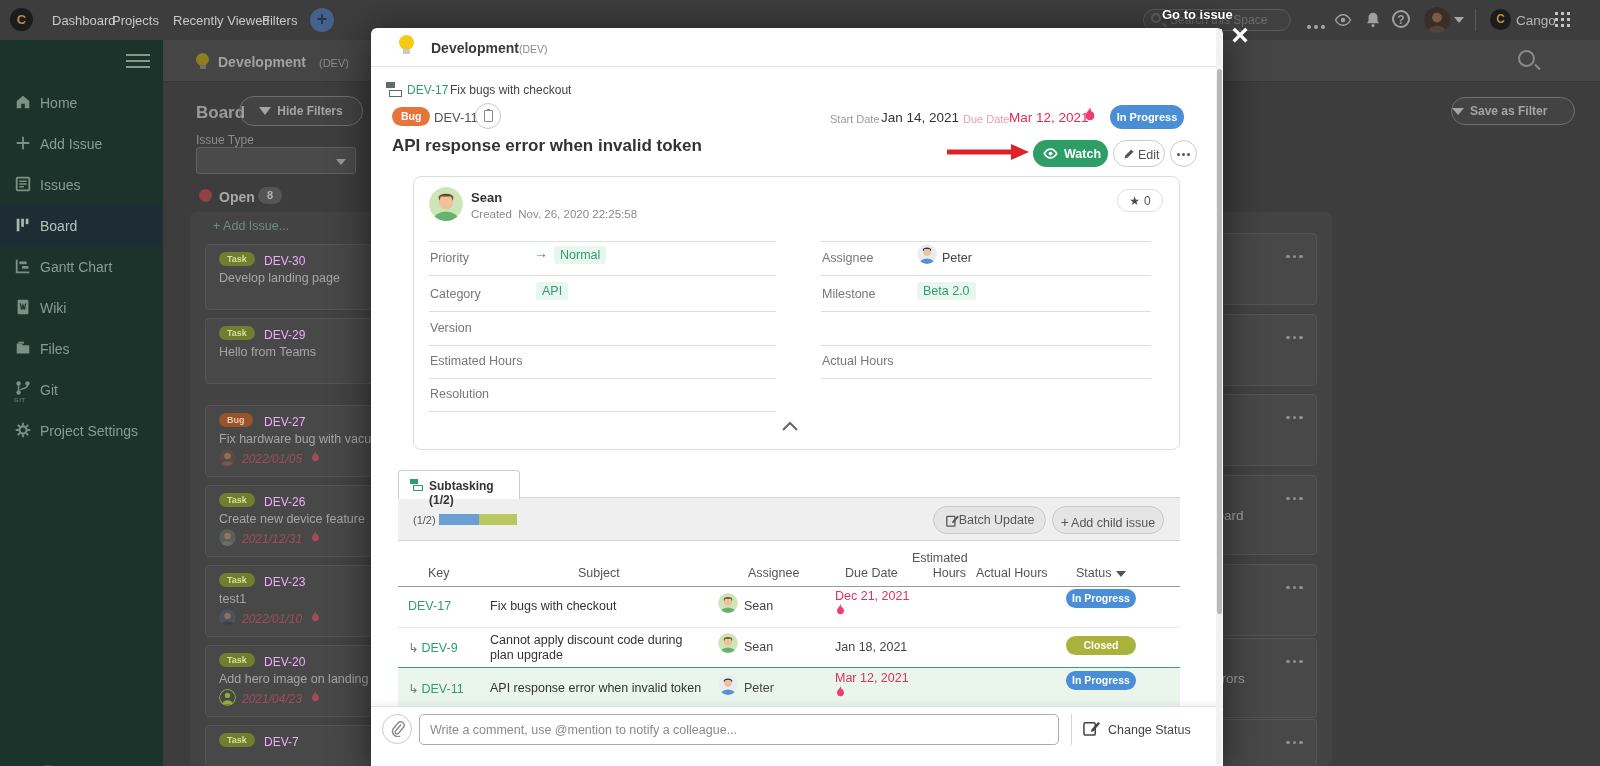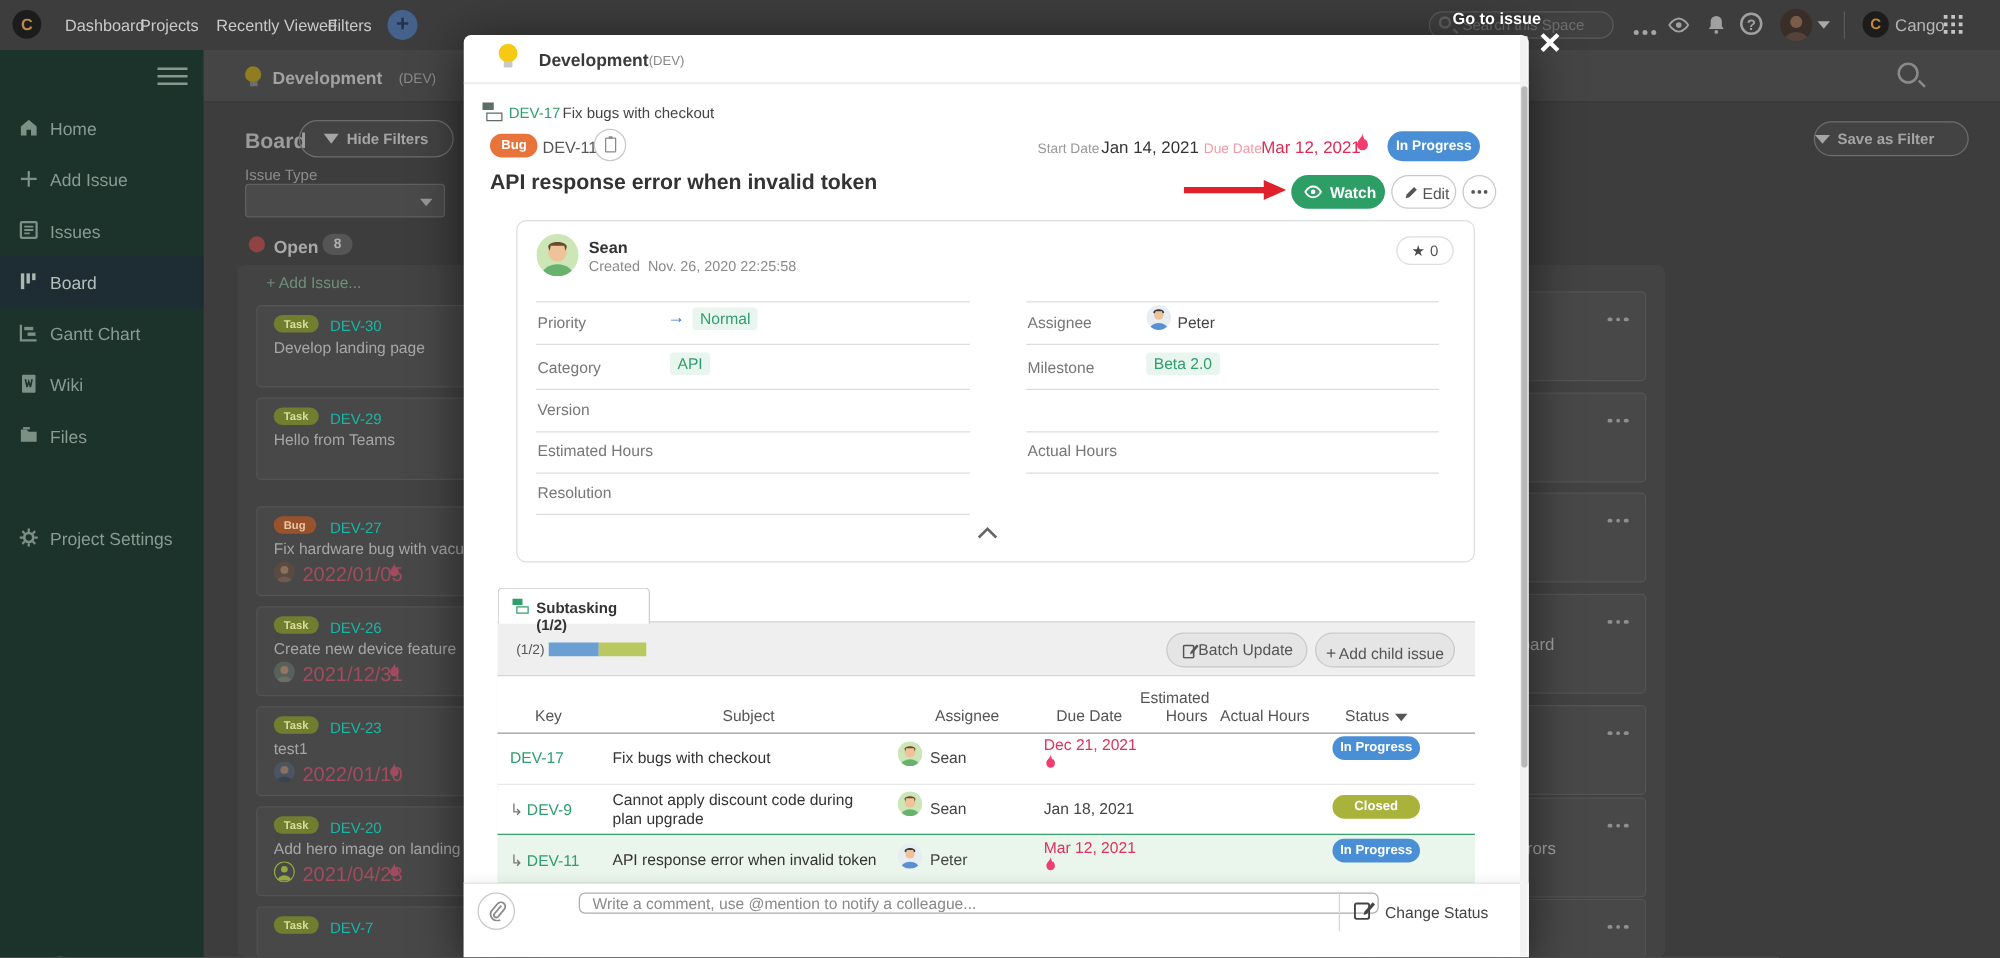--- a/index.html
+++ b/index.html
@@ -57,23 +57,23 @@
   .fselect::after{content:"";position:absolute;right:9px;top:11px;width:0;height:0;border-left:5px solid transparent;border-right:5px solid transparent;border-top:6px solid #979797;}
   .open-dot{position:absolute;left:36px;top:149px;width:13px;height:13px;border-radius:50%;background:#8f4343;}
   .open-lbl{position:absolute;left:56px;top:149px;font-size:14px;font-weight:bold;color:#a8a8a8;}
   .open-count{position:absolute;left:95px;top:147px;width:24px;height:17px;background:#555555;border-radius:9px;color:#b0b0b0;font-size:11px;font-weight:bold;text-align:center;line-height:17px;}
   .col{position:absolute;background:#434343;border-radius:6px;}
   .add-issue{position:absolute;left:50px;top:179px;font-size:12.5px;color:#6f8f7d;}
   .bcard{position:absolute;left:42px;width:220px;background:#484848;border:1px solid #545454;border-radius:4px;}
   .badge-dim{position:absolute;left:13px;top:7px;height:14px;border-radius:8px;font-size:9px;font-weight:bold;text-align:center;line-height:14px;padding:0 8px;}
   .badge-task{background:#717d2f;color:#d9de9d;}
   .badge-bug{background:#98522c;color:#eac7a6;}
-  .bkey{position:absolute;left:58px;top:9px;font-size:12px;color:#14b8a6;}
+  .bkey{position:absolute;left:58px;top:9px;font-size:12px;color:#f0abfc;}
   .btitle{position:absolute;left:13px;top:26px;font-size:12.5px;color:#a6a6a6;white-space:nowrap;overflow:hidden;width:196px;}
-  .bdate{position:absolute;left:36px;top:46px;font-size:16px;color:#a34b5e;}
+  .bdate{position:absolute;left:36px;top:46px;font-size:12px;color:#a34b5e;font-style:italic;}
   .bav{position:absolute;left:13px;top:43px;width:17px;height:17px;border-radius:50%;overflow:hidden;}
   .rcard{position:absolute;width:217px;background:#484848;border:1px solid #545454;border-radius:4px;height:72px;}
   .rdots{position:absolute;right:12px;top:10px;}
   .rdots i{display:inline-block;width:3.5px;height:3.5px;border-radius:50%;background:#8f8f8f;margin:0 1.5px;}
   .rfrag{position:absolute;font-size:13.5px;color:#a2a2a2;}
 
   
   .modal{position:absolute;left:371px;top:28px;width:852px;height:738px;background:#ffffff;border-radius:6px 6px 0 0;box-shadow:0 6px 40px rgba(0,0,0,.55);}
   .m-head{position:absolute;left:0;top:0;width:852px;height:39px;border-bottom:1px solid #e3e3e3;}
   .bulb{position:absolute;left:28px;top:7px;width:15px;height:15px;border-radius:50%;background:#f6c915;}
@@ -144,21 +144,21 @@
   .tdue.norm{color:#444;}
   .spill{position:absolute;left:668px;width:70px;height:19px;border-radius:10px;color:#fff;font-size:10.5px;font-weight:bold;text-align:center;line-height:19px;}
   .spill.blue{background:#4a8fd6;}
   .spill.olive{background:#a9b23a;}
   .hl-row{position:absolute;left:0;top:126px;width:782px;height:40px;background:#eaf5ec;border-top:1.5px solid #3aa06e;border-bottom:1.5px solid #3aa06e;}
   .sort-caret{display:inline-block;width:0;height:0;border-left:5px solid transparent;border-right:5px solid transparent;border-top:6px solid #555;margin-left:5px;}
 
   
   .bbar{position:absolute;left:0;top:678px;width:852px;height:60px;background:#ffffff;border-top:1px solid #e0e0e0;box-shadow:0 -3px 8px rgba(0,0,0,.05);}
   .clip-circle{position:absolute;left:11px;top:7px;width:30px;height:30px;border:1px solid #c9c9c9;border-radius:50%;}
-  .cmt-input{position:absolute;left:48px;top:7px;width:640px;height:17px;border:1px solid #adadad;border-radius:5px;font-size:12.5px;color:#333;padding:0 10px;outline:none;margin-left:44px;}
+  .cmt-input{position:absolute;left:48px;top:7px;width:640px;height:31px;border:1px solid #adadad;border-radius:5px;font-size:12.5px;color:#333;padding:0 10px;outline:none;}
   .cmt-input::placeholder{color:#8a8a8a;}
   .b-divider{position:absolute;left:700px;top:7px;width:1px;height:31px;background:#d5d5d5;}
   .cs-lbl{position:absolute;left:737px;top:16px;font-size:12.5px;color:#444;}
 
   .scrollbar{position:absolute;left:845px;top:1px;width:6px;height:736px;background:#f2f2f2;}
   .scrollbar .thumb{position:absolute;left:0.5px;top:40px;width:5px;height:545px;background:#b8b8b8;border-radius:3px;}
 
   svg{display:block;}
 </style>
 </head>
@@ -278,20 +278,32 @@
     </div>
     <div class="side-item" style="top:288px;">
       <span class="ic">
           <svg width="18" height="18" viewBox="0 0 20 20">
             <path d="M3 5h5l2 2h7v9H3z" fill="currentColor"></path>
             <rect x="5" y="3" width="6" height="2" fill="currentColor"></rect>
           </svg>
         </span>
       <span class="lbl">Files</span>
     </div>
+    <div class="side-item" style="top:329px;">
+      <span class="ic">
+          <svg width="18" height="16" viewBox="0 0 20 18">
+            <circle cx="5" cy="4" r="2.5" fill="currentColor"></circle>
+            <circle cx="15" cy="4" r="2.5" fill="currentColor"></circle>
+            <circle cx="5" cy="14" r="2.5" fill="currentColor"></circle>
+            <path d="M5 6v6M15 6c0 4-5 3-8 5" stroke="currentColor" stroke-width="1.6" fill="none"></path>
+          </svg>
+        </span>
+      <span class="git-cap">GIT</span>
+      <span class="lbl">Git</span>
+    </div>
     <div class="side-item" style="top:370px;">
       <span class="ic">
           <svg width="18" height="18" viewBox="0 0 20 20">
             <circle cx="10" cy="10" r="4" fill="none" stroke="currentColor" stroke-width="2.4"></circle>
             <path d="M10 2v3M10 15v3M2 10h3M15 10h3M4.3 4.3l2.1 2.1M13.6 13.6l2.1 2.1M15.7 4.3l-2.1 2.1M6.4 13.6l-2.1 2.1" stroke="currentColor" stroke-width="2"></path>
           </svg>
         </span>
       <span class="lbl">Project Settings</span>
     </div>
 

